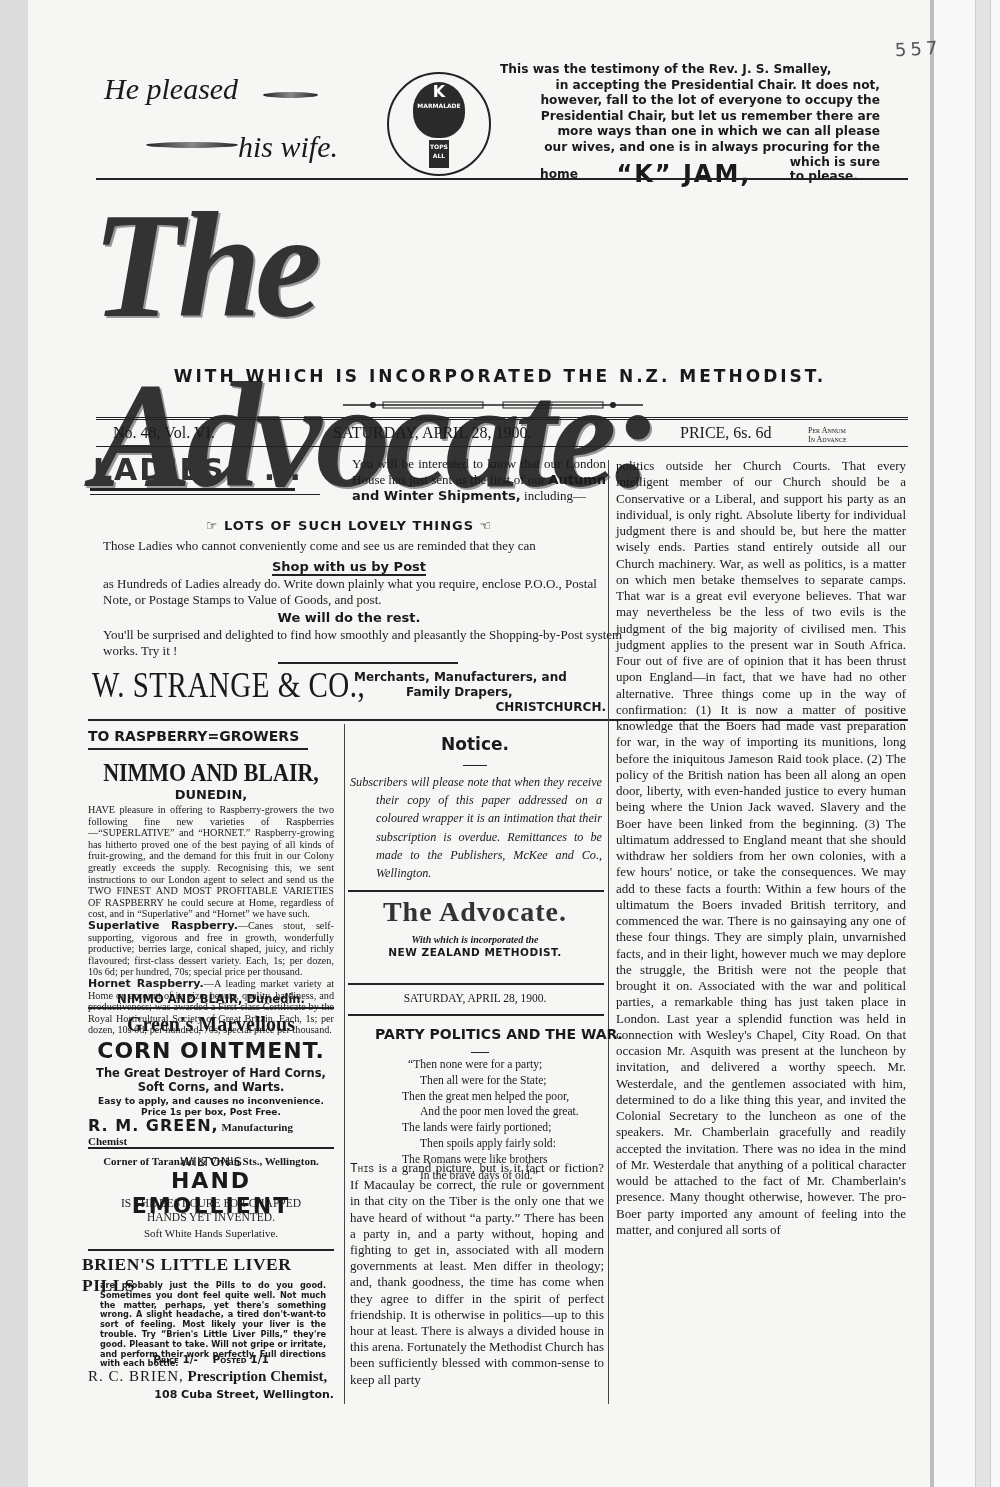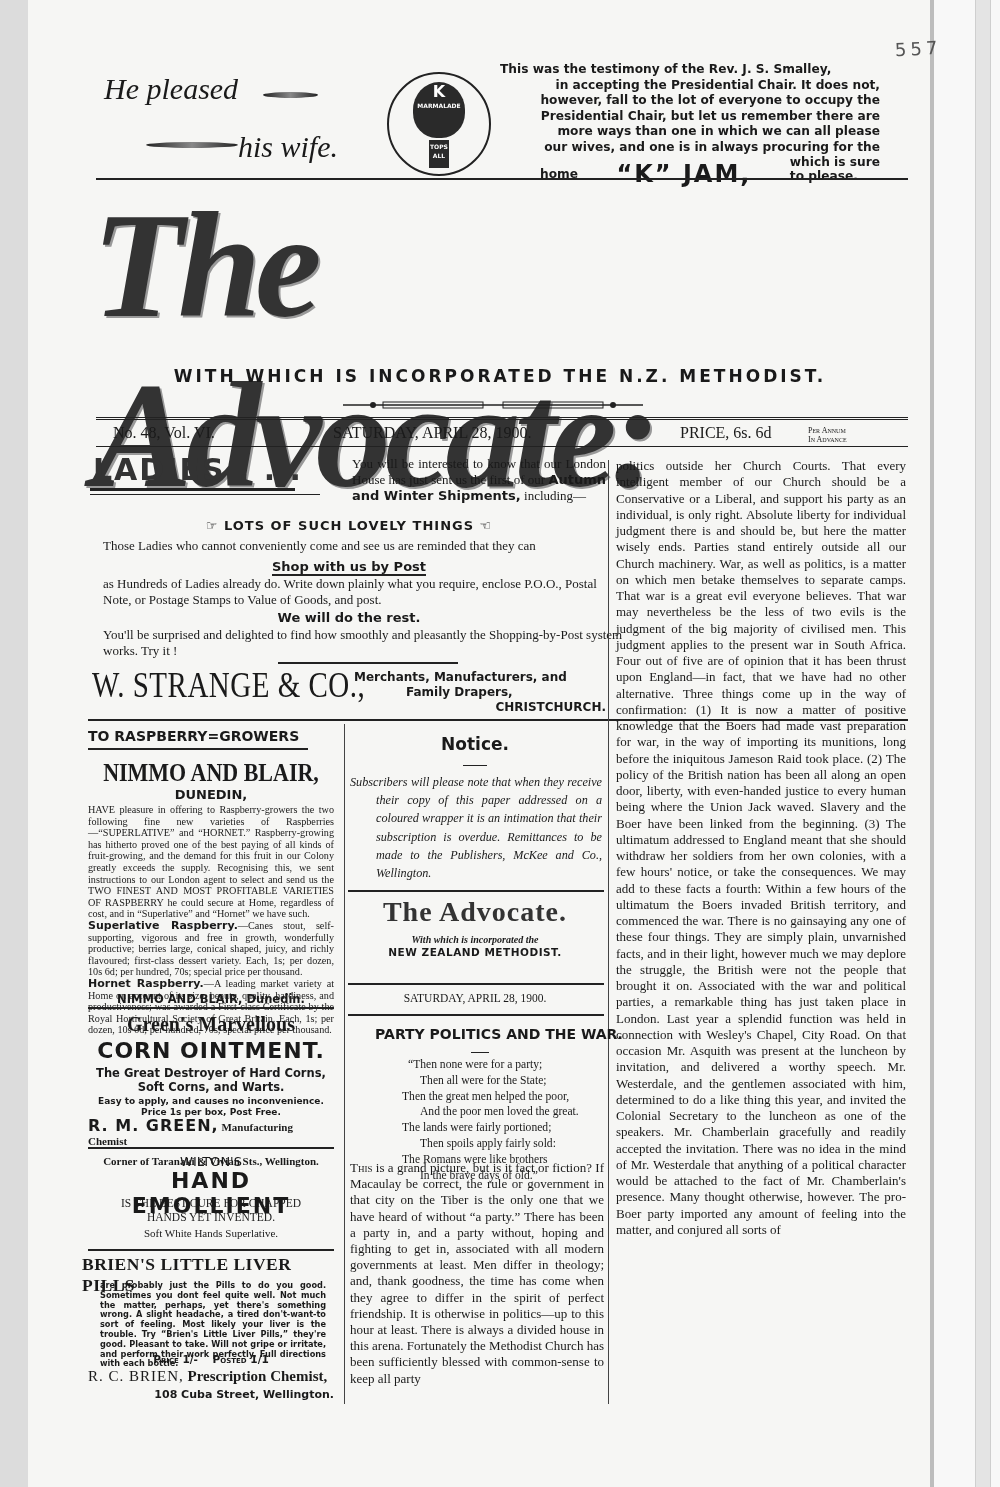--- a/index.html
+++ b/index.html
@@ -218,21 +218,21 @@
     <div>“Then none were for a party;</div>
     <div style="padding-left:12px">Then all were for the State;</div>
     <div style="margin-left:-6px">Then the great men helped the poor,</div>
     <div style="padding-left:12px">And the poor men loved the great.</div>
     <div style="margin-left:-6px">The lands were fairly portioned;</div>
     <div style="padding-left:12px">Then spoils apply fairly sold:</div>
     <div style="margin-left:-6px">The Romans were like brothers</div>
     <div style="padding-left:12px">In the brave days of old.”</div>
   </div>
   <div class="abs col2 article" style="left:322px;width:254px;top:1160px;">
-    <span style="font-variant:small-caps;">This</span>
+    <span style="font-variant:small-caps;font-family:Liberation Mono, monospace;">This</span>
     <span>is a grand picture, but is it fact or fiction?  If Macaulay be correct, the rule or government in that city on the Tiber is the only one that we have heard of without “a party.”  There has been a party in, and a party without, hoping and fighting to get in, associated with all modern governments at least.  Men differ in theology; and, thank goodness, the time has come when they agree to differ in the spirit of perfect friendship.  It is otherwise in politics—up to this hour at least.  There is always a divided house in this arena.  Fortunately the Methodist Church has been sufficiently blessed with common-sense to keep all party</span>
   </div>
 
   <div class="abs col3" style="left:588px;width:290px;top:458px;">politics outside her Church Courts.  That every intelligent member of our Church should be a Conservative or a Liberal, and support his party as an individual, is only right.  Absolute liberty for individual judgment there is and should be, but here the matter wisely ends.  Parties stand entirely outside all our Church machinery.  War, as well as politics, is a matter on which men betake themselves to separate camps.  That war is a great evil everyone believes.  That war may nevertheless be the less of two evils is the judgment of the big majority of civilised men.  This judgment applies to the present war in South Africa.  Four out of five are of opinion that it has been thrust upon England—in fact, that we have had no other alternative.  Three things come up in the way of confirmation: (1) It is now a matter of positive knowledge that the Boers had made vast preparation for war, in the way of importing its munitions, long before the iniquitous Jameson Raid took place.  (2) The policy of the British nation has been all along an open door, liberty, with even-handed justice to every human being where the Union Jack waved.  Slavery and the Boer have been linked from the beginning.  (3) The ultimatum addressed to England meant that she should withdraw her soldiers from her own colonies, with a few hours' notice, or take the consequences.  We may add to these facts a fourth: Within a few hours of the ultimatum the Boers invaded British territory, and commenced the war.  There is no gainsaying any one of these four things.  They are simply plain, unvarnished facts, and in their light, however much we may deplore the struggle, the British were not the people that brought it on.  Associated with the war and political parties, a remarkable thing has just taken place in London.  Last year a splendid function was held in connection with Wesley's Chapel, City Road.  On that occasion Mr. Asquith was present at the luncheon by invitation, and delivered a worthy speech.  Mr. Westerdale, and the gentlemen associated with him, determined to do a like thing this year, and invited the Colonial Secretary to the luncheon as one of the speakers.  Mr. Chamberlain gracefully and readily accepted the invitation.  There was no idea in the mind of Mr. Westerdale that anything of a political character would be attached to the fact of Mr. Chamberlain's presence.  Many thought otherwise, however.  The pro-Boer party imported any amount of feeling into the matter, and conjured all sorts of</div>
 </div>
 
 <div class="rightedge">
   <div class="bar1"></div>
   <div class="bar2"></div>
 </div>

